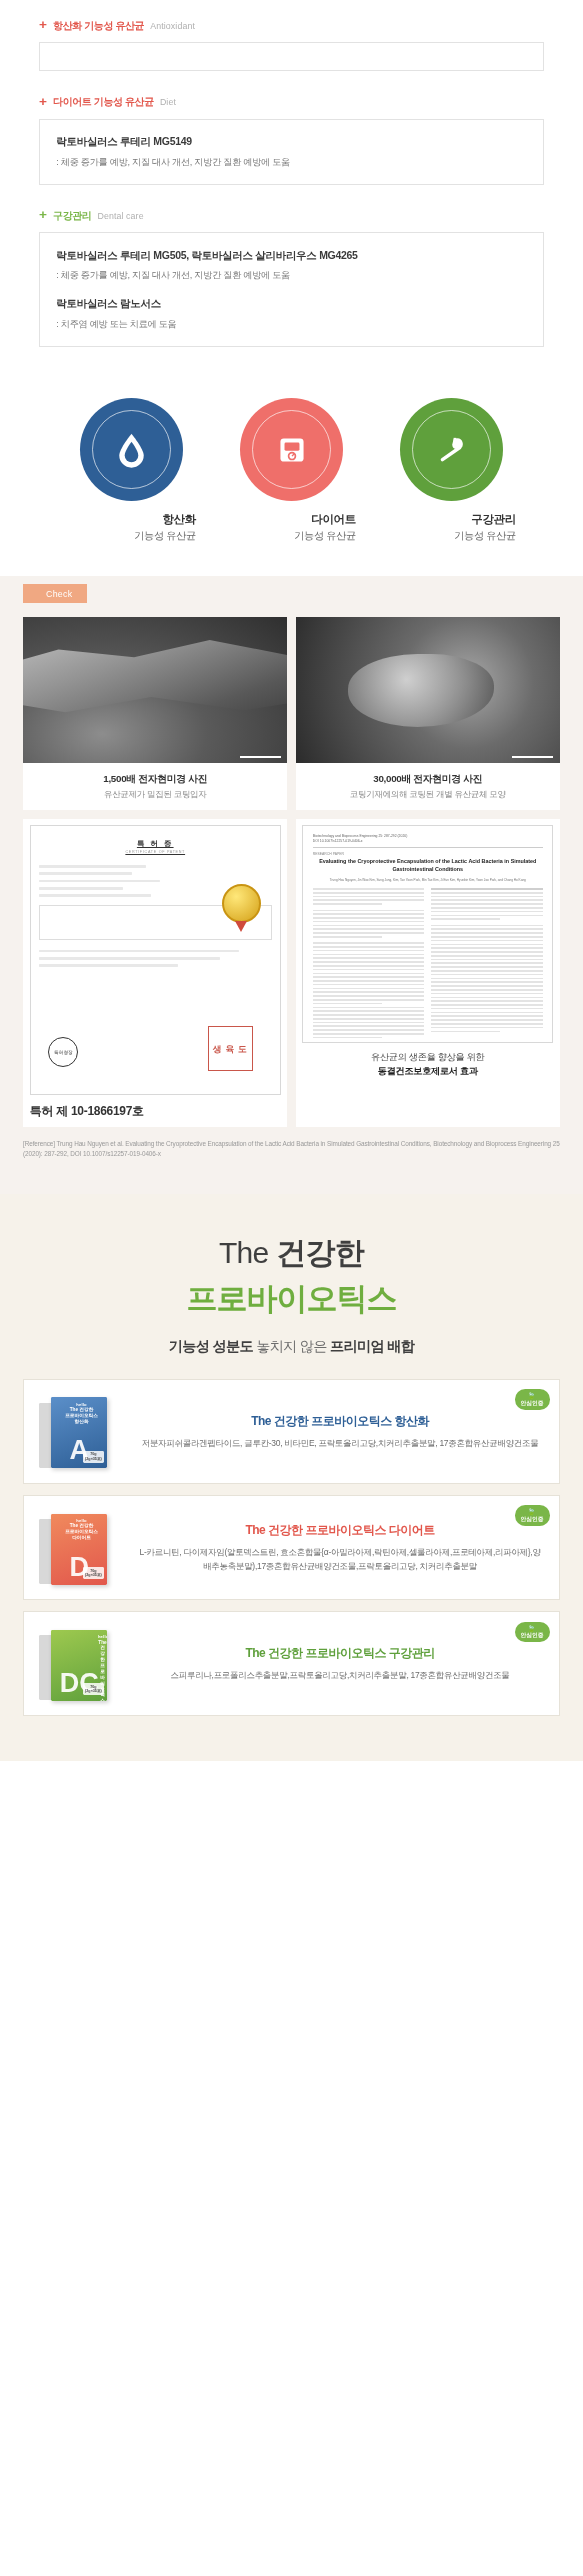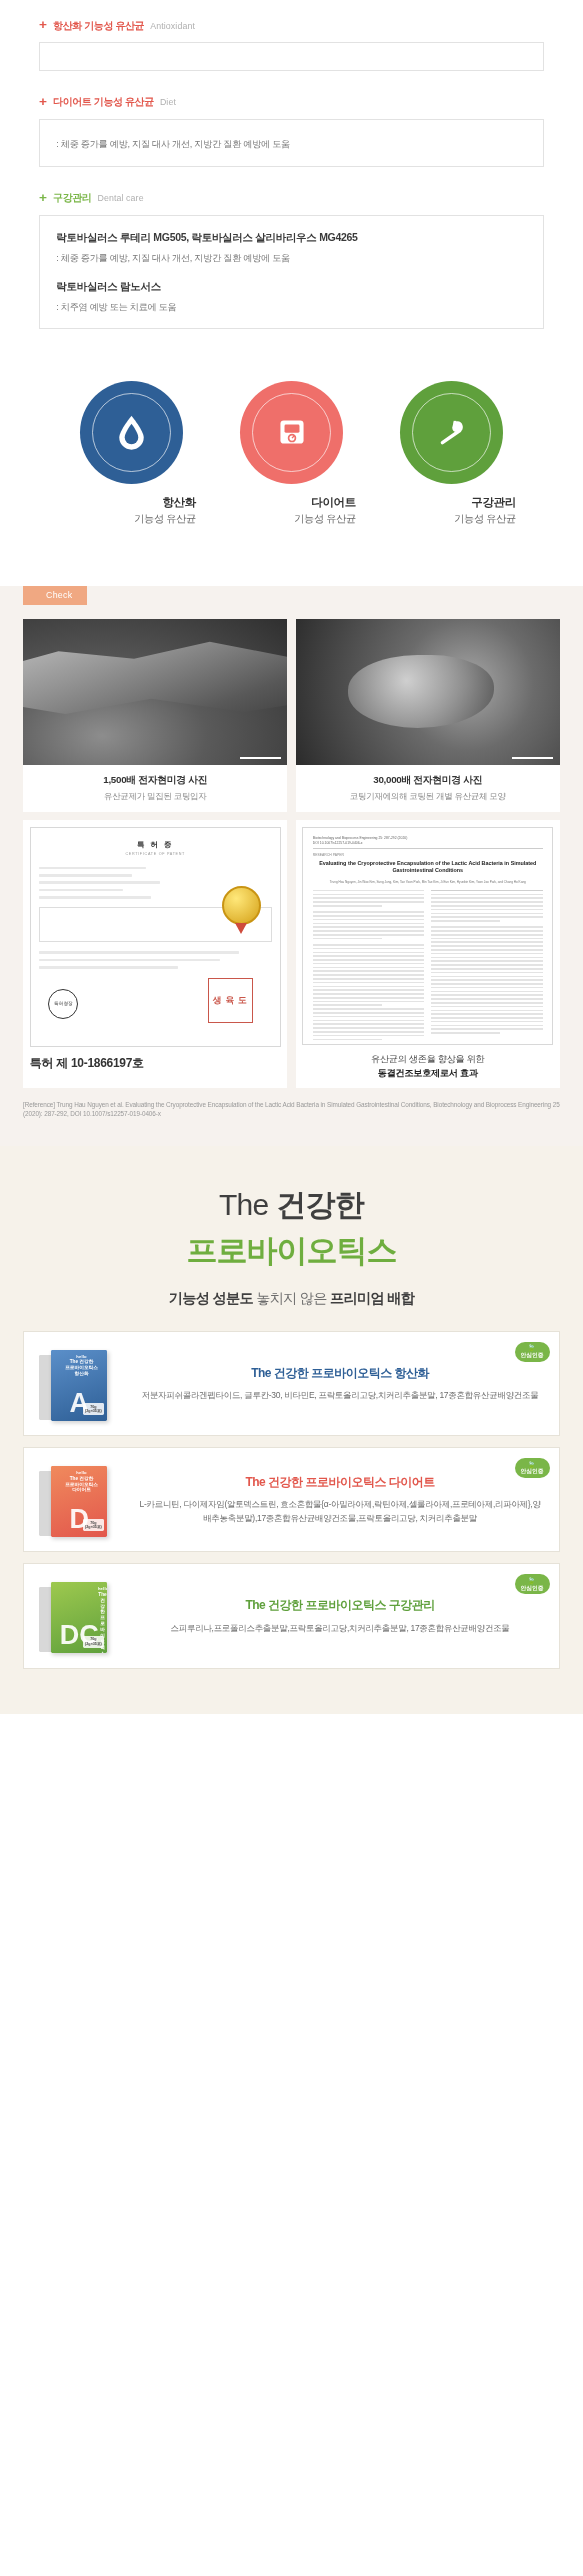--- a/index.html
+++ b/index.html
@@ -101,21 +101,21 @@
   .circle-label-2 {
     font-size: 10.2px; color: #666; margin-top: 2px;
     letter-spacing: -0.3px;
   }
 
   
   .check-wrap {
     background: #f6f2ee;
     padding: 0 0 27px;
   }
-  .check-inner { padding: 0 23px; margin-top: 27px; }
+  .check-inner { padding: 8px 23px; }
   .check-tag {
     display: inline-block;
     background: #f0a882;
     color: #fff;
     font-size: 8.8px;
     padding: 4.7px 15px 4.7px 23px;
     letter-spacing: 0.3px;
     margin-bottom: 13.6px;
   }
   .micro-row {
@@ -188,25 +188,26 @@
     gap: 8.1px;
     margin-top: 8.1px;
   }
   .doc-card {
     flex: 1;
     background: #fff;
     padding: 6.8px;
   }
   .patent-doc {
     border: 0.7px solid #d8d8d8;
-    height: 220px;
+    height: 270px;
     position: relative;
     background: #fff;
     padding: 8.1px;
     overflow: hidden;
+    text-decoration: underline;
   }
   .pd-title {
     text-align: center;
     font-size: 7.5px;
     font-weight: 700;
     letter-spacing: 2px;
     margin-top: 4.1px;
   }
   .pd-sub {
     text-align: center;
@@ -472,20 +473,21 @@
     </div>
   </div>
 
   <div class="func-block">
     <div class="func-head">
       <span class="plus-icon c-diet">+</span>
       <span class="func-title c-diet">다이어트 기능성 유산균</span>
       <span class="func-sub">Diet</span>
     </div>
     <div class="func-body">
+      <div class="strain">락토바실러스 루테리 MG5149</div>
       <div class="effect">: 체중 증가를 예방, 지질 대사 개선, 지방간 질환 예방에 도움</div>
     </div>
   </div>
 
   <div class="func-block">
     <div class="func-head">
       <span class="plus-icon c-dent">+</span>
       <span class="func-title c-dent">구강관리</span>
       <span class="func-sub">Dental care</span>
     </div>

